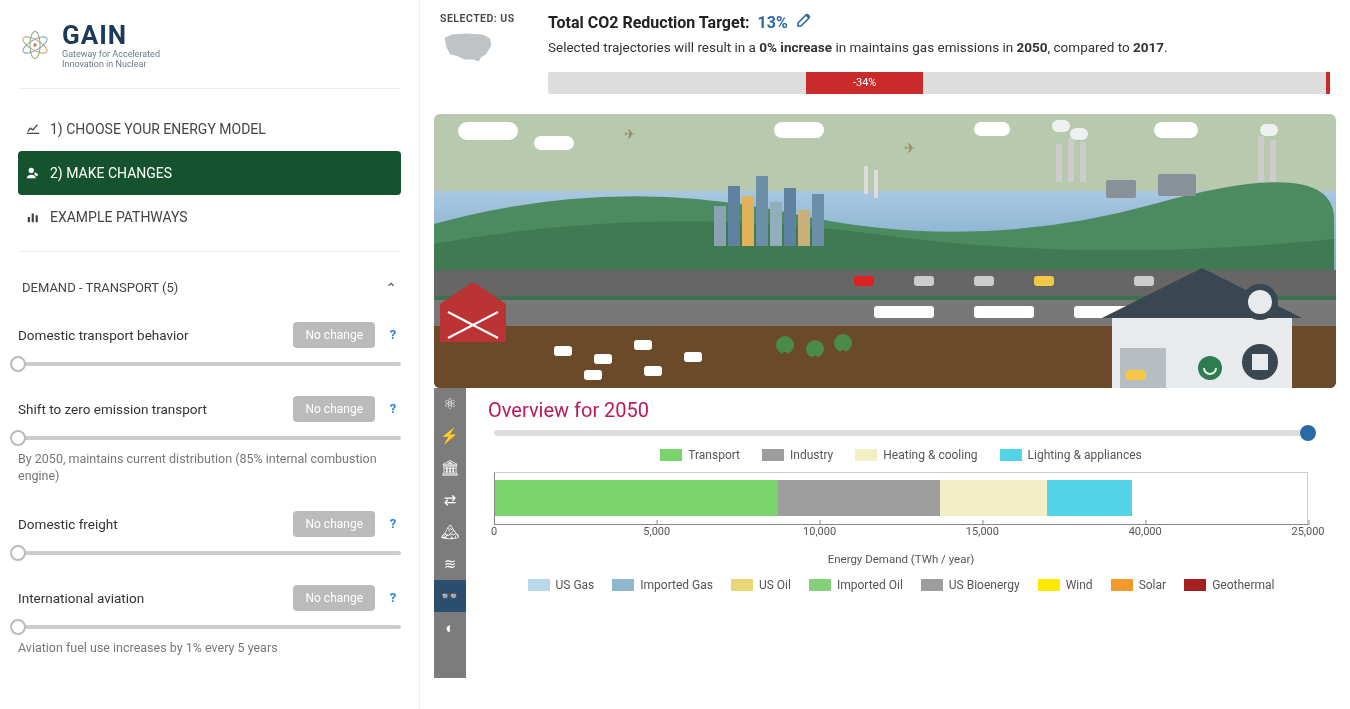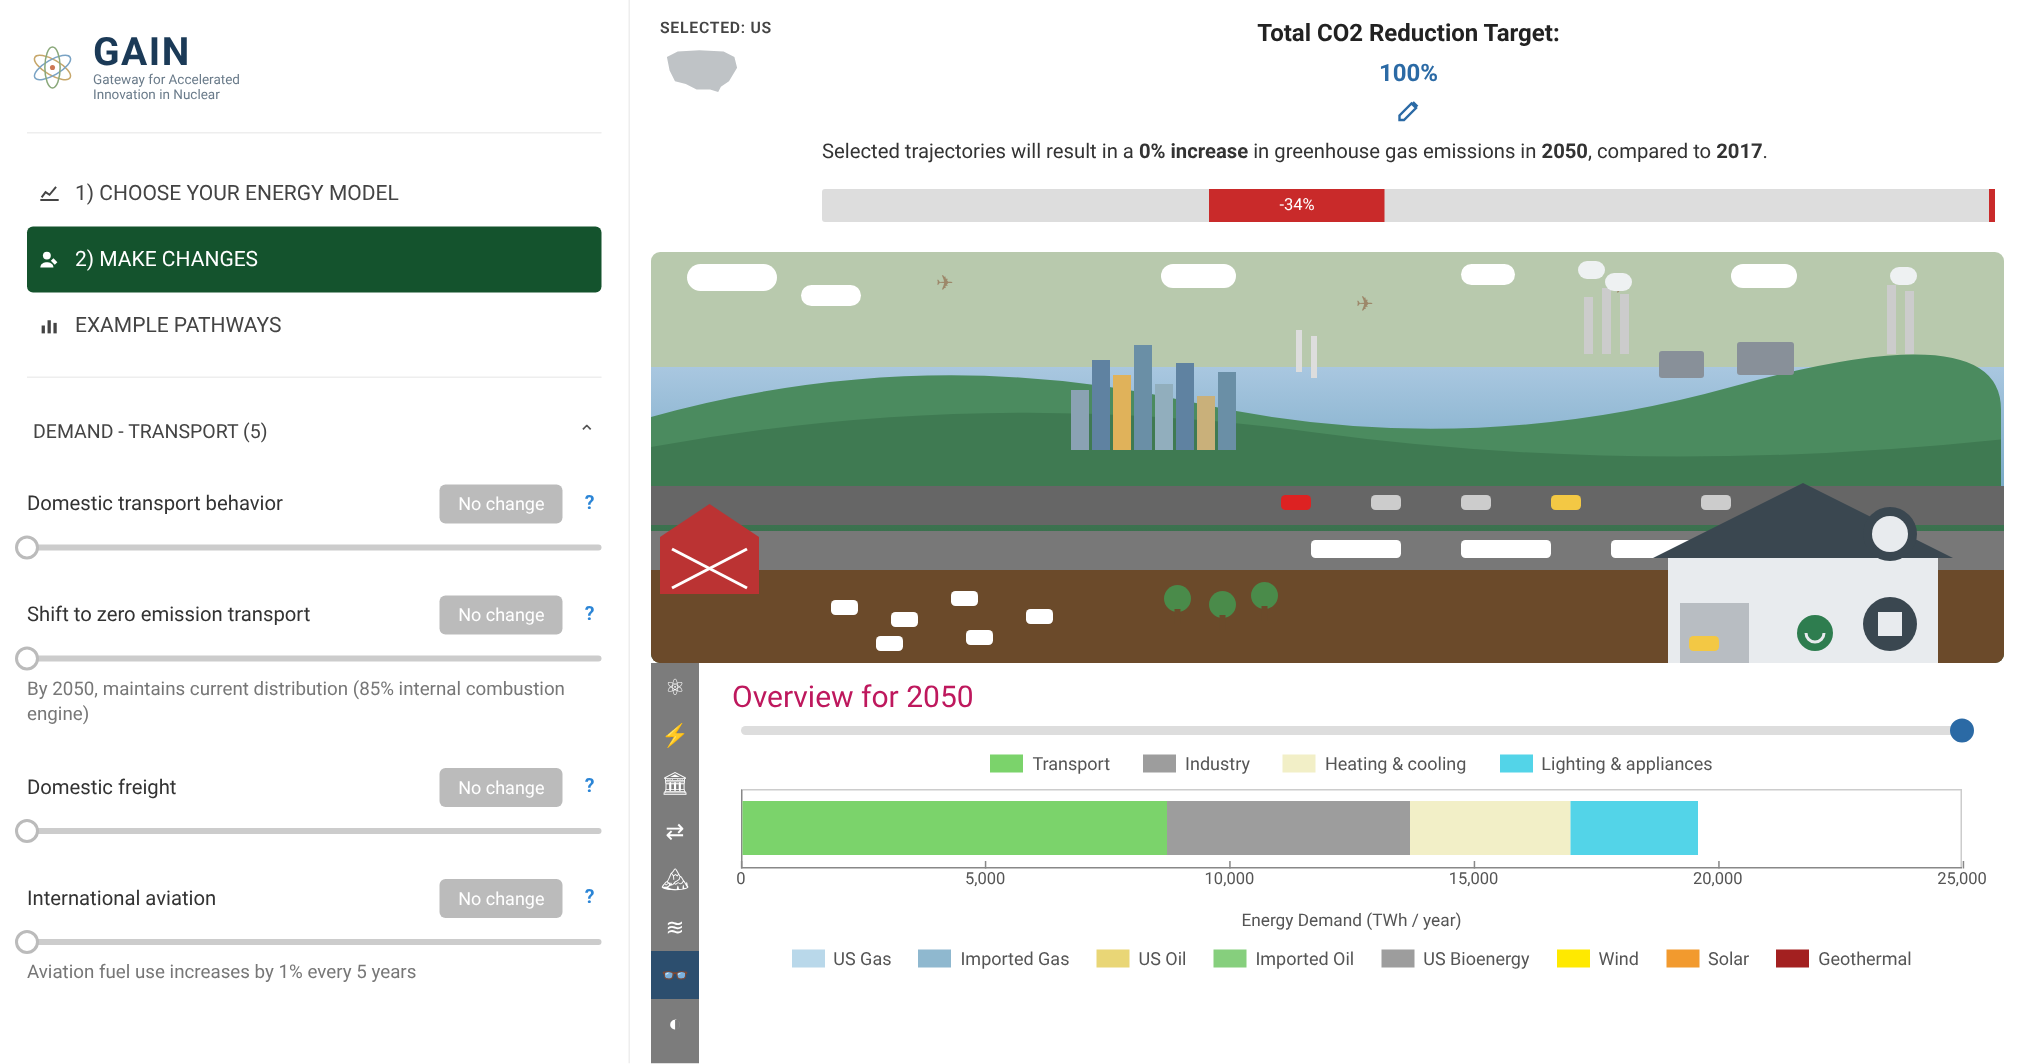--- a/index.html
+++ b/index.html
@@ -25,21 +25,21 @@
 .help { width: 16px; height: 16px; border-radius: 50%; color: #2b85d6; font-size: 13px; font-weight: 700; display: flex; align-items: center; justify-content: center; cursor: pointer; }
 .slider-track { position: relative; height: 4px; background: #ccc; border-radius: 2px; margin: 4px 0 10px 0; }
 .slider-thumb { position: absolute; left: 0; top: 50%; transform: translate(-50%,-50%); width: 16px; height: 16px; border-radius: 50%; background: #fff; border: 2px solid #bbb; }
 .lever-desc { font-size: 12.5px; color: #777; line-height: 1.4; padding-bottom: 6px; }
 .main { flex: 1; height: 100%; position: relative; overflow: hidden; }
 .topband { display: flex; gap: 18px; padding: 12px 20px 8px 20px; }
 .sel-col { display: flex; flex-direction: column; gap: 4px; width: 90px; }
 .sel-label { font-size: 10.5px; letter-spacing: .5px; color: #444; font-weight: 600; }
 .us-map { width: 56px; height: 36px; }
 .head-col { flex: 1; }
-.head-title { font-size: 16px; font-weight: 700; color: #222; display: flex; align-items: center; gap: 8px; flex-direction: column; }
+.head-title { font-size: 16px; font-weight: 700; color: #222; display: flex; align-items: flex-end; gap: 8px; }
 .head-title .pct { color: #2b6aa5; }
 .edit-ico { color: #2b6aa5; cursor: pointer; }
 .head-sub { font-size: 13.5px; color: #333; margin-top: 6px; line-height: 1.45; }
 .head-sub b { font-weight: 700; }
 .progress-outer { position: relative; height: 22px; background: #ddd; border-radius: 2px; margin-top: 14px; }
 .progress-right-cap { position: absolute; right: 0; top: 0; width: 4px; height: 100%; background: #c92a2a; }
 .progress-red { position: absolute; height: 100%; background: #c92a2a; color: #fff; font-size: 11px; display: flex; align-items: center; justify-content: center; }
 .scene { margin: 12px 14px 0 14px; height: 274px; border-radius: 6px; overflow: hidden; position: relative; background: linear-gradient(#b8c9ad 0%, #b8c9ad 28%, #a9c7e0 28%, #74a7c4 60%, #3e7752 60%, #2e5a40 100%); }
 .hill-back { position:absolute; left:0; right:0; top:50px; height:110px; }
 .clouds { position:absolute; top:8px; left:0; right:0; height:40px; }
@@ -185,29 +185,29 @@
   <div class="topband">
     <div class="sel-col">
       <span class="sel-label">SELECTED: US</span>
       <svg class="us-map" viewBox="0 0 60 40">
           <path d="M4 10 L12 6 L28 5 L46 6 L54 10 L56 18 L50 28 L44 32 L42 36 L36 34 L26 34 L18 30 L10 28 L6 20 Z" fill="#bfc3c6"></path>
         </svg>
     </div>
     <div class="head-col">
       <div class="head-title">
         <span>Total CO2 Reduction Target:</span>
-        <span class="pct">100%</span>
+        <span class="pct">13%</span>
         <span class="edit-ico">
           <svg width="16" height="16" viewBox="0 0 16 16">
               <path d="M2 14v-3l8-8 3 3-8 8H2z M11 2l3 3" fill="none" stroke="#2b6aa5" stroke-width="1.6"></path>
             </svg>
         </span>
       </div>
       <div class="head-sub">
-        <span>Selected trajectories will result in a </span><b>0% increase</b><span> in greenhouse gas emissions in </span><b>2050</b><span>, compared to </span><b>2017</b><span>.</span>
+        <span>Selected trajectories will result in a </span><b>0% increase</b><span> in maintains gas emissions in </span><b>2050</b><span>, compared to </span><b>2017</b><span>.</span>
       </div>
       <div class="progress-outer">
         <div class="progress-red" id="progred" style="left: 33%; width: 15%;">
             <span>-34%</span>
           </div>
         <div class="progress-right-cap"></div>
       </div>
     </div>
   </div>
 
@@ -329,21 +329,21 @@
           <div class="barseg" style="background: rgb(123, 211, 107); width: 34.8%;"></div>
           <div class="barseg" style="background: rgb(157, 157, 157); width: 20%;"></div>
           <div class="barseg" style="background: rgb(242, 239, 199); width: 13.2%;"></div>
           <div class="barseg" style="background: rgb(83, 212, 232); width: 10.4%;"></div>
         </div>
       <div class="axis" id="axis">
           <div class="tick" style="left: 0%;">0</div>
           <div class="tick" style="left: 20%;">5,000</div>
           <div class="tick" style="left: 40%;">10,000</div>
           <div class="tick" style="left: 60%;">15,000</div>
-          <div class="tick" style="left: 80%;">20,000</div>
+          <div class="tick" style="left: 80%;">40,000</div>
           <div class="tick" style="left: 100%;">25,000</div>
         </div>
       <div class="axis-label">Energy Demand (TWh / year)</div>
       <div class="legend2" id="legend2">
           <span><span class="swatch" style="background:#b9d8ea"></span>US Gas</span>
           <span><span class="swatch" style="background:#8fb8cf"></span>Imported Gas</span>
           <span><span class="swatch" style="background:#e9d676"></span>US Oil</span>
           <span><span class="swatch" style="background:#86cf7d"></span>Imported Oil</span>
           <span><span class="swatch" style="background:#9d9d9d"></span>US Bioenergy</span>
           <span><span class="swatch" style="background:#ffe900"></span>Wind</span>

